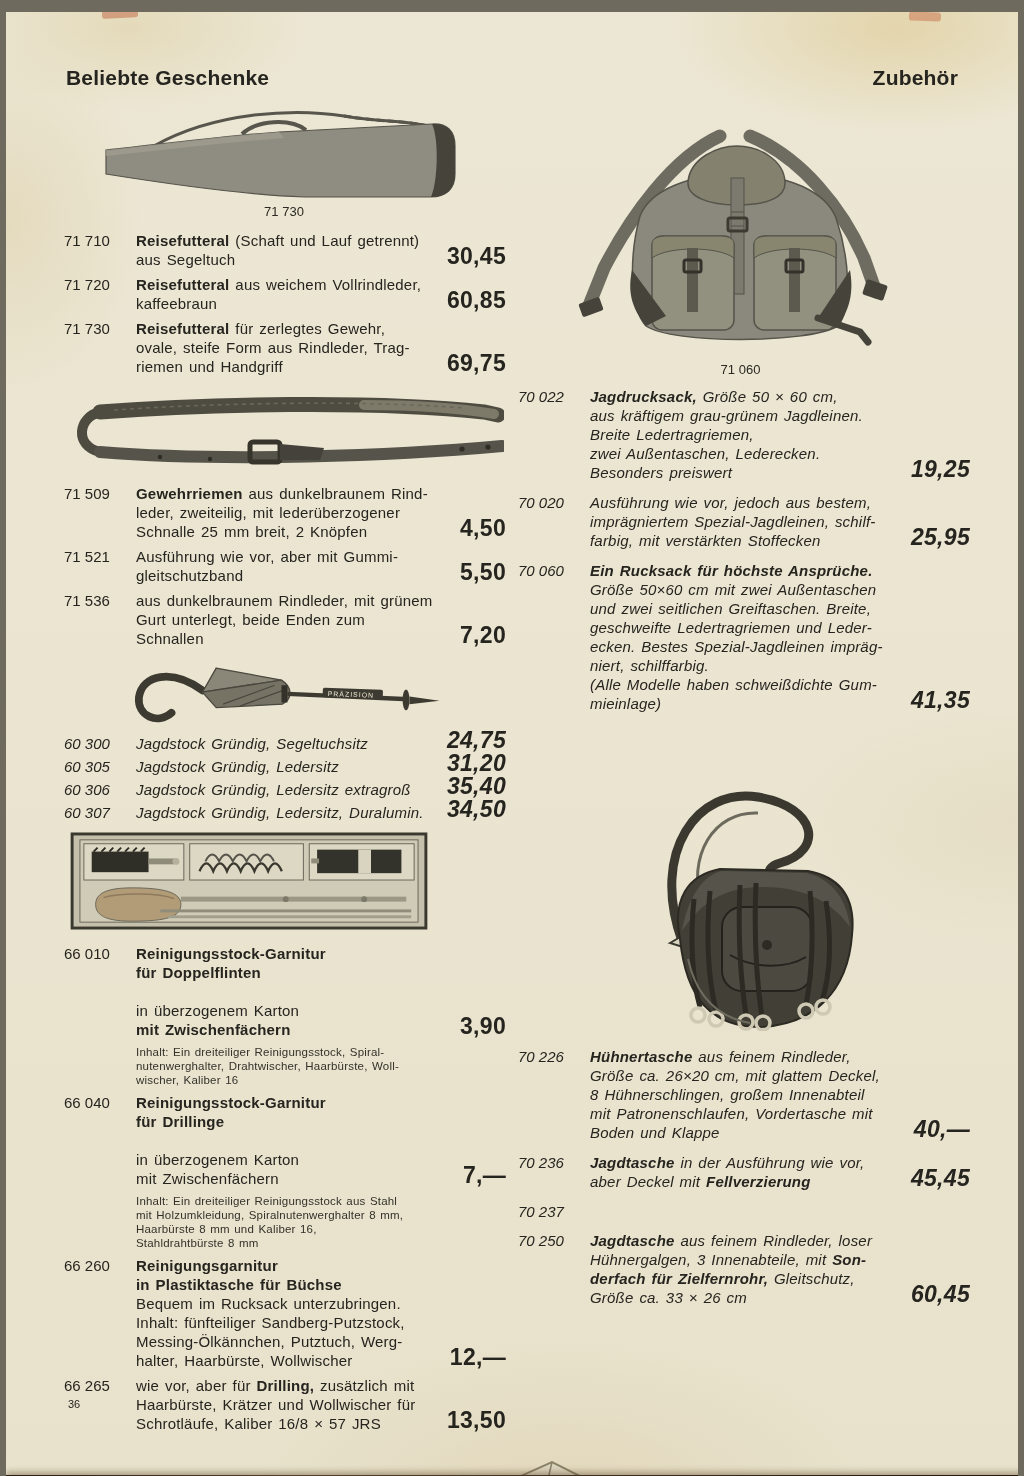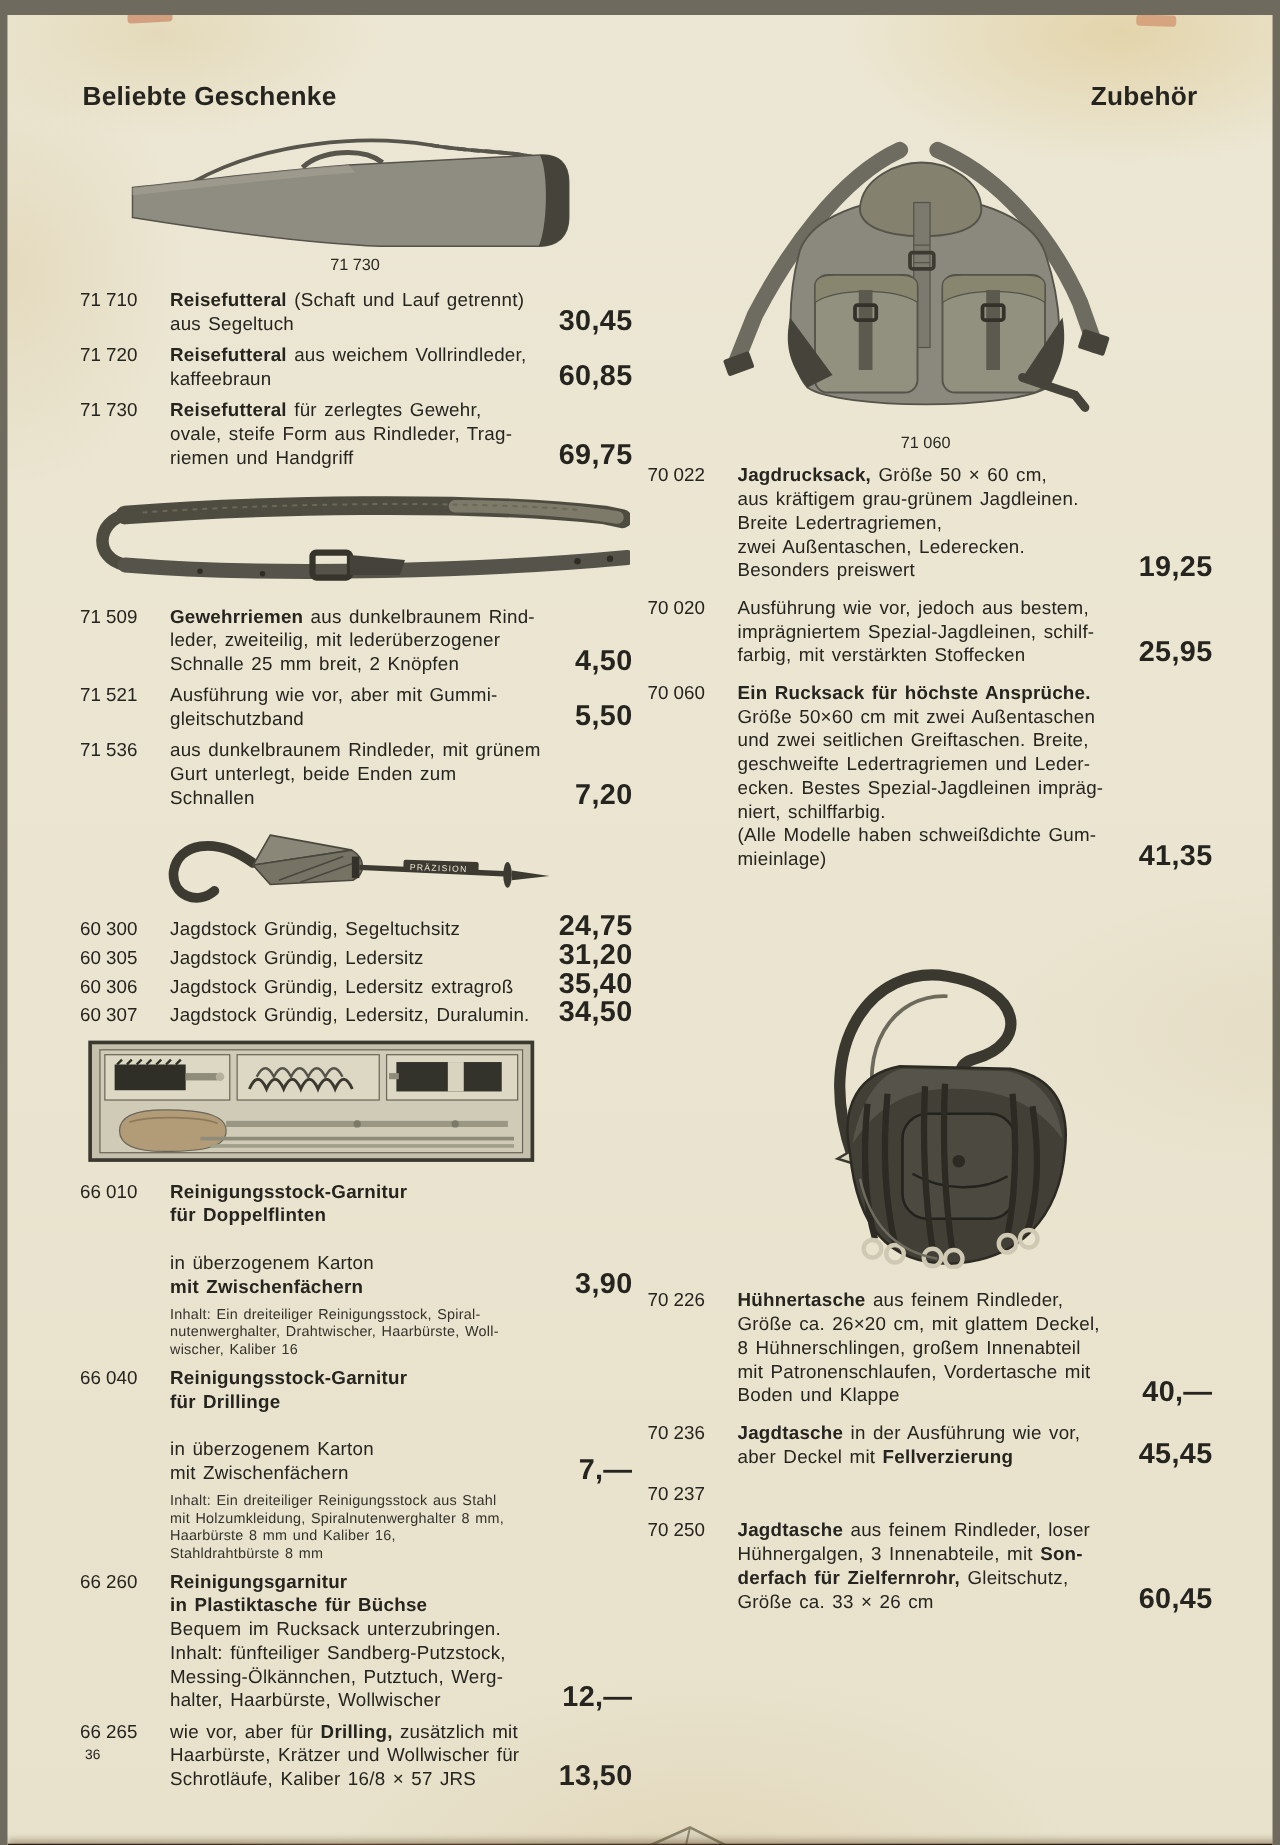--- a/index.html
+++ b/index.html
@@ -12,48 +12,48 @@
       radial-gradient(ellipse 260px 120px at 12% 1%, rgba(205,180,110,.25), transparent 70%),
       radial-gradient(ellipse 420px 220px at 55% 101%, rgba(208,186,140,.28), transparent 75%),
       radial-gradient(ellipse 300px 160px at 100% 55%, rgba(210,190,150,.18), transparent 75%),
       linear-gradient(#ece7d4, #e8e2cc);
   }
   .hdr{position:absolute;top:54px;font-size:21px;font-weight:bold;letter-spacing:.2px;}
   .hdr-left{left:60px;}
   .hdr-right{right:60px;}
   .col{position:absolute;}
   .col-left{left:58px;top:92px;width:442px;}
-  .col-right{left:512px;top:92px;width:452px;}
+  .col-right{left:512px;top:108px;width:452px;}
   .fig{margin:0;}
   .fig svg{display:block;}
   .fig figcaption{text-align:center;font-size:13px;margin-top:4px;color:#2b2922;}
   .fig-guncase{margin:0 0 12px 30px;width:380px;}
   .fig-sling{margin:10px 0 6px 0;width:440px;}
   .fig-stick{margin:6px 0 2px 56px;width:335px;}
   .fig-cleankit{margin:10px 0 14px 4px;width:362px;}
   .fig-rucksack{margin:0 0 10px 50px;width:345px;}
   .fig-bag{margin:46px 0 16px 92px;width:310px;}
   .item{display:flex;margin-bottom:6px;}
-  .col-right .item{margin-bottom:11px;}
+  .col-right .item{margin-bottom:11px;font-style:italic;}
   .item .code{flex:none;width:72px;font-size:15px;padding-top:1px;}
   .item .body{flex:1;min-width:0;}
   .item .desc{
     position:relative;font-size:15px;line-height:19px;letter-spacing:.2px;word-spacing:1.5px;
     white-space:pre-line;padding-right:70px;
   }
   .item .desc .b{font-weight:bold;}
   .item .desc .price{
     position:absolute;right:0;bottom:1px;font-size:23px;font-weight:bold;
     line-height:1;letter-spacing:.3px;white-space:nowrap;
   }
   .item .note{
     font-size:11.5px;line-height:14px;letter-spacing:.2px;word-spacing:1px;
     white-space:pre-line;margin-top:6px;padding-right:70px;color:#33312a;
   }
-  .item.single{margin-bottom:4px;}
+  .item.single{margin-bottom:4px;font-style:italic;}
   .page-number{position:absolute;left:62px;top:1386px;font-size:11px;}
   .tape-mark{position:absolute;border-radius:3px;}
   .tape-mark.m1{left:96px;top:-2px;width:36px;height:8px;background:rgba(186,84,52,.45);transform:rotate(-3deg);}
   .tape-mark.m2{left:903px;top:0px;width:32px;height:9px;background:rgba(196,92,58,.42);transform:rotate(2deg);}
   .bottom-edge{
     position:absolute;left:0;bottom:0;width:1024px;height:13px;
     background:linear-gradient(90deg,#2a1d12,#54402c 28%,#3a2a1b 62%,#241808);
     box-shadow:0 -3px 6px rgba(90,70,40,.45);
   }
   .page-fold{position:absolute;left:488px;bottom:0;width:110px;height:28px;}

